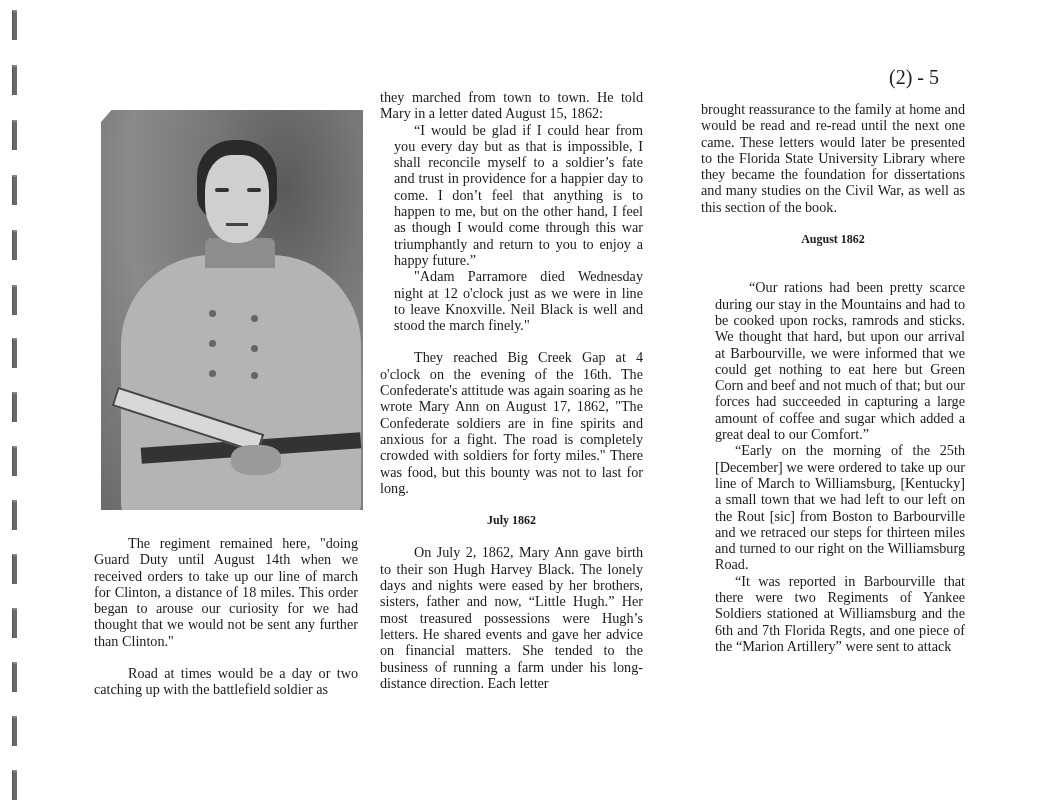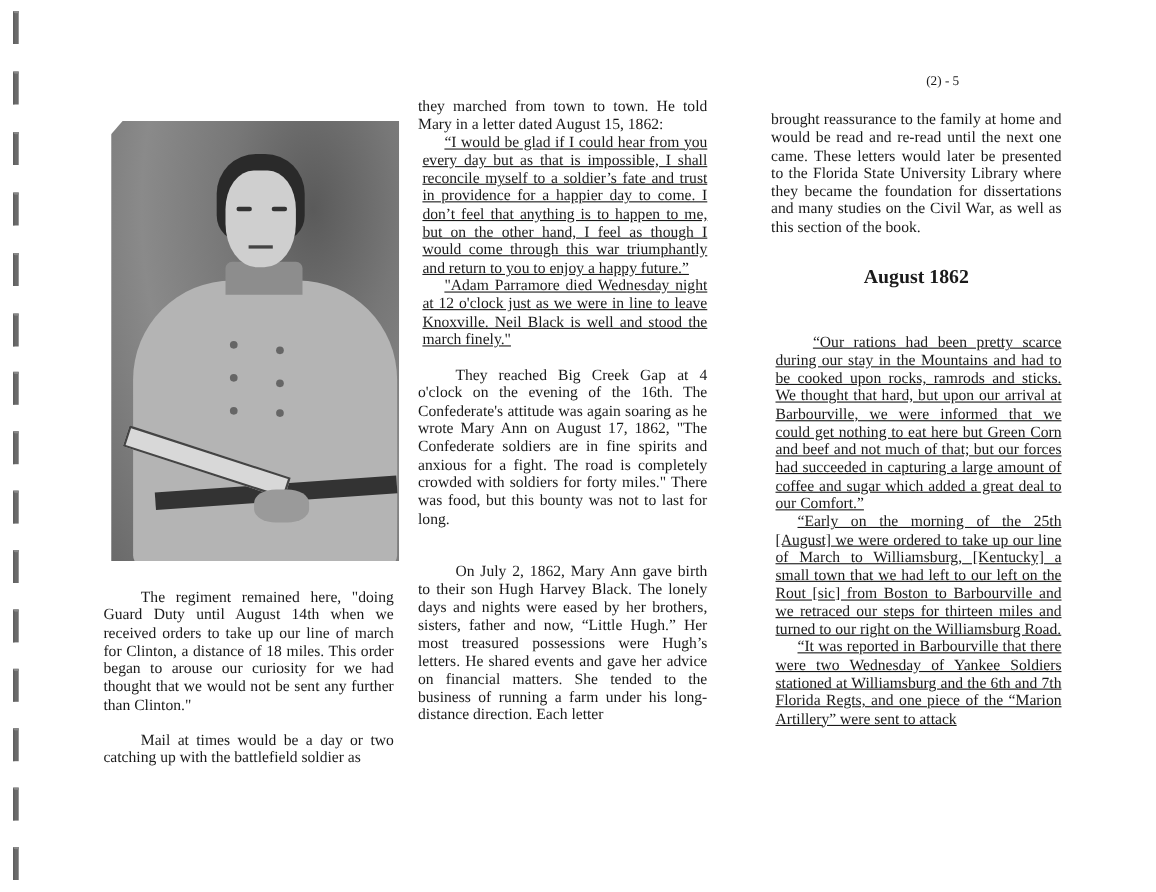--- a/index.html
+++ b/index.html
@@ -5,27 +5,27 @@
   html, body { margin: 0; padding: 0; }
   body {
     width: 1051px; height: 811px; background: #ffffff; position: relative; overflow: hidden;
     font-family: "Liberation Serif", "DejaVu Serif", serif; color: #1a1a1a;
   }
   .binding { position: absolute; left: 12px; top: 0; width: 12px; height: 811px; }
   .binding .ring {
     position: absolute; left: 0; width: 5px; height: 30px; background: #6a6a6a;
     border-top: 2px solid #888; border-left: 1px solid #555; box-sizing: border-box;
   }
-  .page-number { position: absolute; left: 842px; top: 66px; font-size: 12px; }
+  .page-number { position: absolute; left: 889px; top: 66px; font-size: 20px; }
   .col { position: absolute; font-size: 14.2px; line-height: 16.3px; text-align: justify; }
   .col p { margin: 0; }
   .col .ind { text-indent: 34px; }
   .col .qind { text-indent: 20px; }
-  .col .quote { margin-left: 4px; text-decoration: underline; }
-  .col h3 { margin: 12px; font-size: 18px; font-weight: bold; text-align: center; }
+  .col .quote { margin-left: 14px; }
+  .col h3 { margin: 0; font-size: 12px; font-weight: bold; text-align: center; }
   .gap { height: 16px; }
   .col1 { left: 94px; top: 535px; width: 264px; }
   .col2 { left: 380px; top: 89px; width: 263px; }
   .col3 { left: 701px; top: 101px; width: 264px; }
   .photo {
     position: absolute; left: 101px; top: 110px; width: 262px; height: 400px; overflow: hidden;
     clip-path: polygon(4% 0, 100% 0, 100% 100%, 0 100%, 0 3%);
     background: radial-gradient(ellipse at 70% 20%, #5a5a5a 0%, #777 30%, #8a8a8a 60%, #6a6a6a 100%);
   }
   .photo .hair { position: absolute; left: 96px; top: 30px; width: 80px; height: 80px; border-radius: 45% 45% 30% 30%; background: #2a2a2a; }
@@ -77,36 +77,37 @@
   <div class="button" style="left:108px;top:260px"></div>
   <div class="button" style="left:150px;top:262px"></div>
   <div class="belt"></div>
   <div class="sword"></div>
   <div class="hands"></div>
 </div>
 
 <div class="col col1">
   <p class="ind">The regiment remained here, "doing Guard Duty until August 14th when we received orders to take up our line of march for Clinton, a distance of 18 miles. This order began to arouse our curiosity for we had thought that we would not be sent any further than Clinton."</p>
   <div class="gap"></div>
-  <p class="ind">Mail at times would be a day or two catching up with the battlefield soldier as</p>
+  <p class="ind">Road at times would be a day or two catching up with the battlefield soldier as</p>
 </div>
 
 <div class="col col2">
   <p>they marched from town to town. He told Mary in a letter dated August 15, 1862:</p>
   <p class="quote qind">“I would be glad if I could hear from you every day but as that is impossible, I shall reconcile myself to a soldier’s fate and trust in providence for a happier day to come. I don’t feel that anything is to happen to me, but on the other hand, I feel as though I would come through this war triumphantly and return to you to enjoy a happy future.”</p>
   <p class="quote qind">"Adam Parramore died Wednesday night at 12 o'clock just as we were in line to leave Knoxville. Neil Black is well and stood the march finely."</p>
   <div class="gap"></div>
   <p class="ind">They reached Big Creek Gap at 4 o'clock on the evening of the 16th. The Confederate's attitude was again soaring as he wrote Mary Ann on August 17, 1862, "The Confederate soldiers are in fine spirits and anxious for a fight. The road is completely crowded with soldiers for forty miles." There was food, but this bounty was not to last for long.</p>
   <div class="gap"></div>
+  <h3>July 1862</h3>
   <div class="gap"></div>
   <p class="ind">On July 2, 1862, Mary Ann gave birth to their son Hugh Harvey Black. The lonely days and nights were eased by her brothers, sisters, father and now, “Little Hugh.” Her most treasured possessions were Hugh’s letters. He shared events and gave her advice on financial matters. She tended to the business of running a farm under his long-distance direction. Each letter</p>
 </div>
 
 <div class="col col3">
   <p>brought reassurance to the family at home and would be read and re-read until the next one came. These letters would later be presented to the Florida State University Library where they became the foundation for dissertations and many studies on the Civil War, as well as this section of the book.</p>
   <div class="gap"></div>
   <h3>August 1862</h3>
   <div class="gap"></div>
   <div class="gap"></div>
   <p class="quote ind">“Our rations had been pretty scarce during our stay in the Mountains and had to be cooked upon rocks, ramrods and sticks. We thought that hard, but upon our arrival at Barbourville, we were informed that we could get nothing to eat here but Green Corn and beef and not much of that; but our forces had succeeded in capturing a large amount of coffee and sugar which added a great deal to our Comfort.”</p>
-  <p class="quote qind">“Early on the morning of the 25th [August] we were ordered to take up our line of March to Williamsburg, [Kentucky] a small town that we had left to our left on the Rout [sic] from Boston to Barbourville and we retraced our steps for thirteen miles and turned to our right on the Williamsburg Road.</p>
-  <p class="quote qind">“It was reported in Barbourville that there were two Wednesday of Yankee Soldiers stationed at Williamsburg and the 6th and 7th Florida Regts, and one piece of the “Marion Artillery” were sent to attack</p>
+  <p class="quote qind">“Early on the morning of the 25th [December] we were ordered to take up our line of March to Williamsburg, [Kentucky] a small town that we had left to our left on the Rout [sic] from Boston to Barbourville and we retraced our steps for thirteen miles and turned to our right on the Williamsburg Road.</p>
+  <p class="quote qind">“It was reported in Barbourville that there were two Regiments of Yankee Soldiers stationed at Williamsburg and the 6th and 7th Florida Regts, and one piece of the “Marion Artillery” were sent to attack</p>
 </div>
 
 </body></html>

